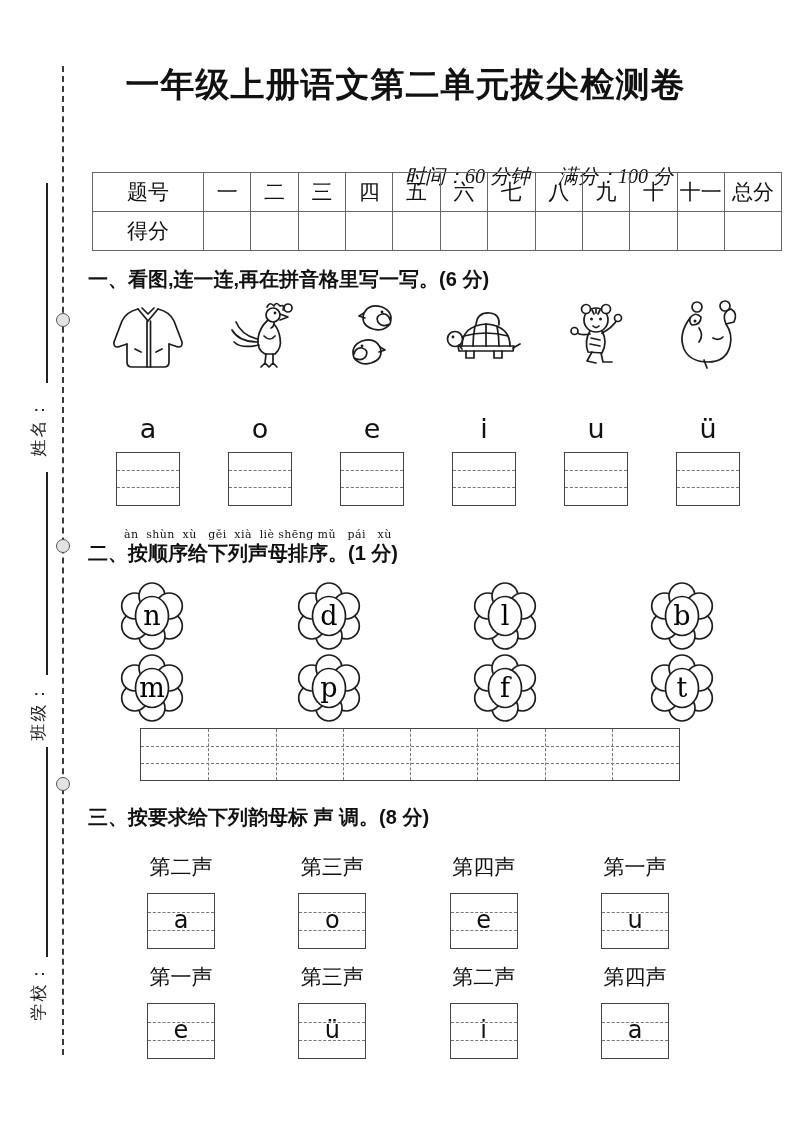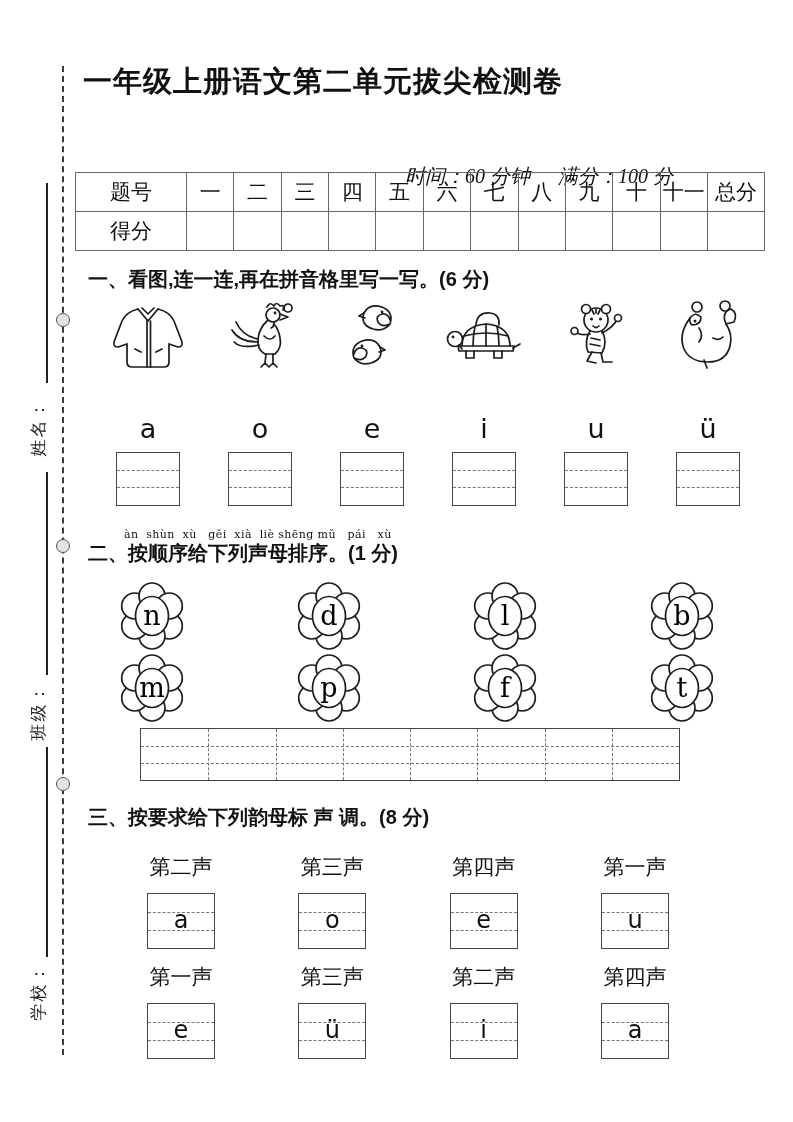--- a/index.html
+++ b/index.html
@@ -10,28 +10,28 @@
   .seal-line{position:absolute;left:62px;top:66px;height:989px;width:0;
              border-left:2px dashed #3a3a3a;}
   .seal-dot{position:absolute;width:12px;height:12px;border-radius:50%;
             background:#e3e3e3;border:1.5px solid #555;left:56px;}
   .blank-line{position:absolute;left:46px;width:0;border-left:2px solid #222;}
   .side-label{position:absolute;left:-6px;width:90px;height:22px;line-height:22px;
               text-align:center;font-size:17px;letter-spacing:2px;color:#222;
               transform:rotate(-90deg);font-family:"Liberation Serif",serif;}
 
   
-  .title{position:absolute;top:62px;left:83px;width:645px;
-         font-size:29px;font-weight:bold;letter-spacing:1px;white-space:nowrap;
+  .title{position:absolute;top:62px;left:83px;width:645px;text-align:center;
+         font-size:34px;font-weight:bold;letter-spacing:1px;white-space:nowrap;
          font-family:"Liberation Sans",sans-serif;}
   .meta{position:absolute;top:140px;left:385px;font-size:20px;white-space:pre;}
   .meta span{margin-right:28px;font-style:italic;}
 
   
-  table.score{position:absolute;top:172px;left:75px;width:690px;height:76px;
+  table.score{position:absolute;top:172px;left:92px;width:690px;height:76px;
               border-collapse:collapse;table-layout:fixed;}
   table.score td{border:1px solid #666;text-align:center;font-size:21px;
                  height:38px;padding:0;}
   table.score tr td:first-child{width:110px;}
   table.score tr td:last-child{width:56px;}
   table.score{border:1.5px solid #444;}
 
   
   .pinyin{position:absolute;font-size:11px;color:#111;white-space:pre;
           font-family:"DejaVu Serif",serif;letter-spacing:.4px;}

